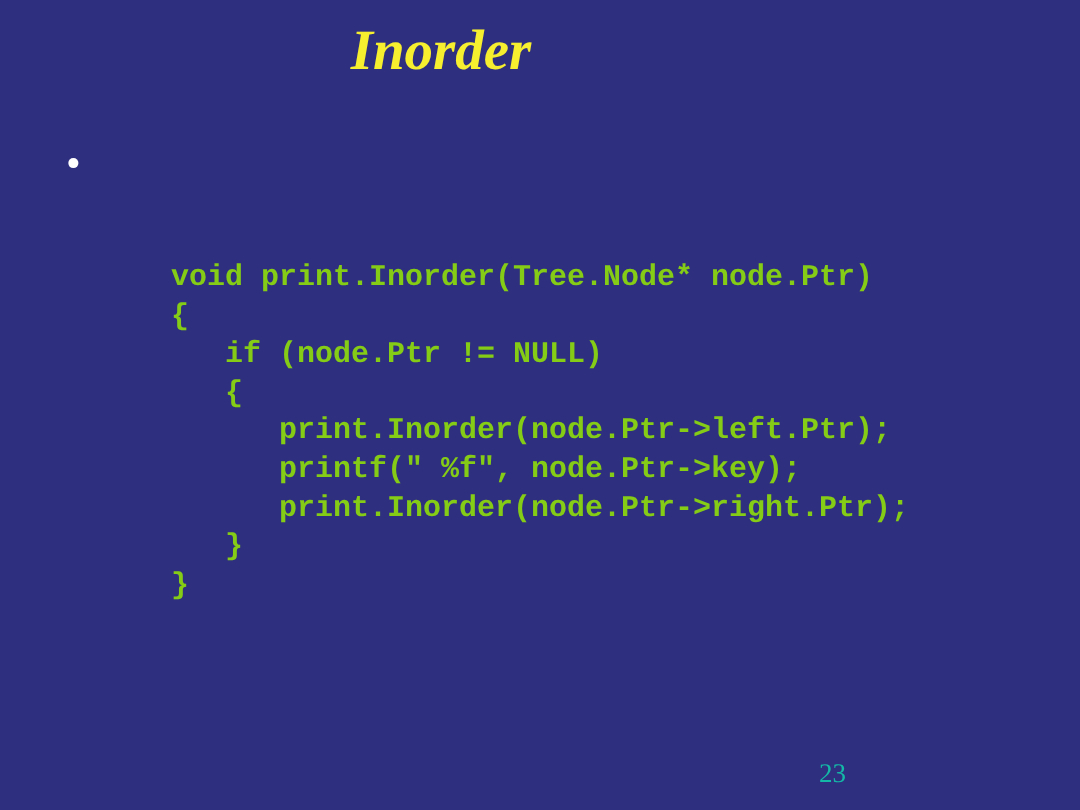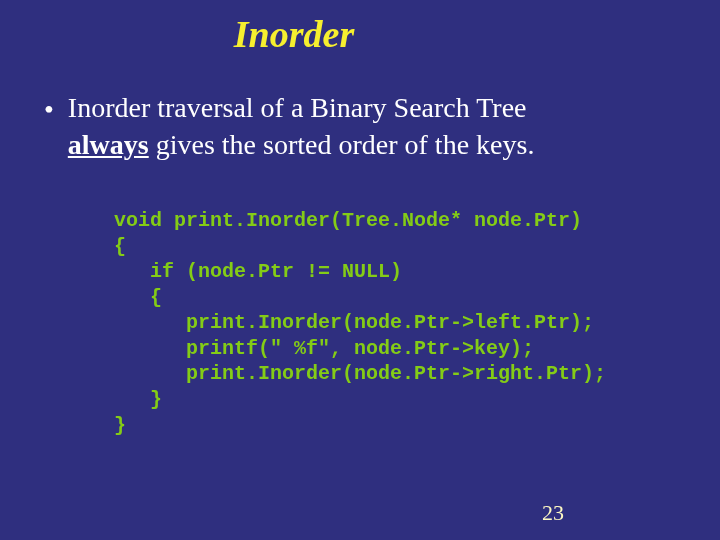--- a/index.html
+++ b/index.html
@@ -54,37 +54,34 @@
     font-size: 20px;
     line-height: 1.28;
     white-space: pre;
     padding-left: 114px;
     padding-top: 44px;
   }
   .pagenum {
     position: absolute;
     right: 24px;
     bottom: 14px;
-    color: #fef9c3;
-    font-size: 22px;
+    color: #14b8a6;
+    font-size: 18px;
     text-align: right;
   }
 </style>
 </head>
 <body>
 
 <div class="slide">
 
   <div class="title">Inorder</div>
 
   <div class="bullet-row">
     <div class="bullet-dot">•</div>
-    <div class="bullet-text">
-      <span>Inorder traversal of a Binary Search Tree </span><span class="always">always</span><span> gives the sorted order of the keys.</span>
-    </div>
   </div>
 
   <div class="codeblock"><span>void print.Inorder(Tree.Node* node.Ptr)</span>
 <span>{</span>
 <span>   if (node.Ptr != NULL)</span>
 <span>   {</span>
 <span>      print.Inorder(node.Ptr-&gt;left.Ptr);</span>
 <span>      printf(" %f", node.Ptr-&gt;key);</span>
 <span>      print.Inorder(node.Ptr-&gt;right.Ptr);</span>
 <span>   }</span>

